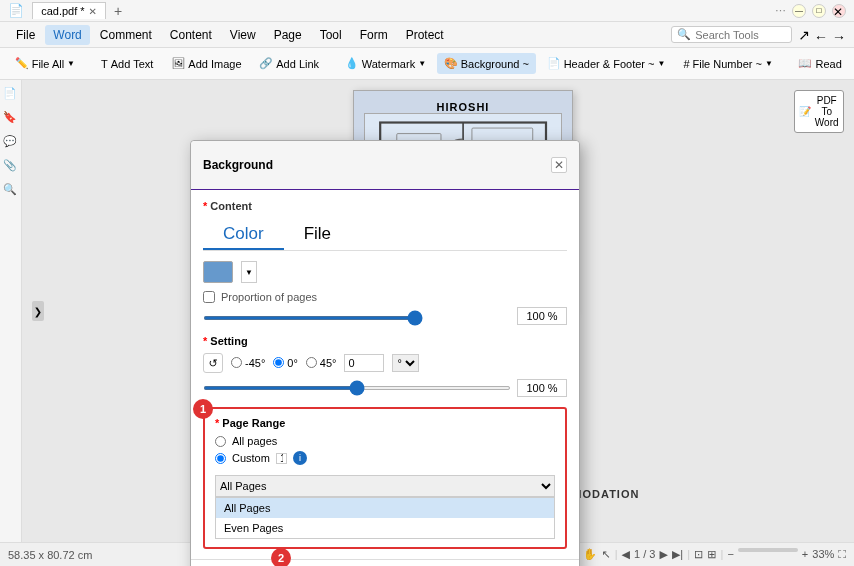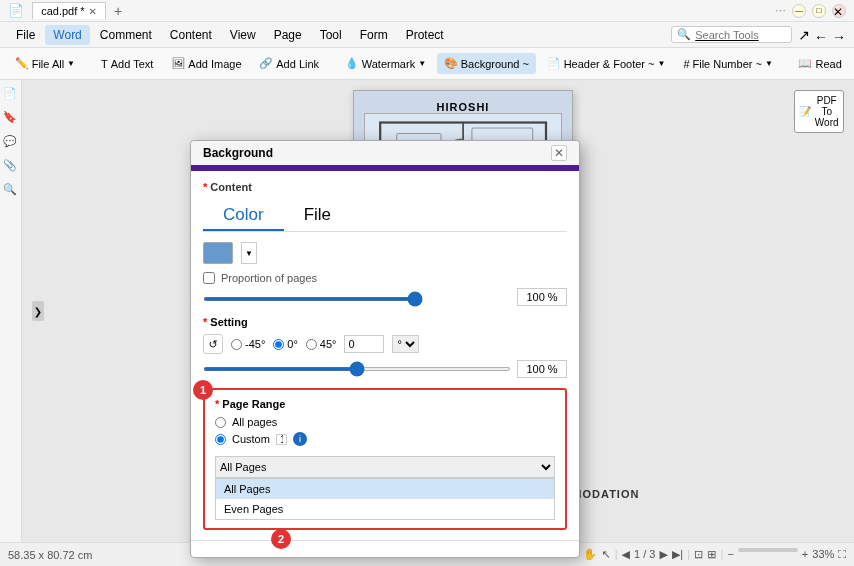--- a/index.html
+++ b/index.html
@@ -14,21 +14,21 @@
     .win-btn { width: 14px; height: 14px; border-radius: 50%; display: inline-block; }
     .win-min { background: #ffd; border: 1px solid #ccc; font-size: 8px; display: flex; align-items: center; justify-content: center; }
     .win-max { background: #ffd; border: 1px solid #ccc; font-size: 8px; display: flex; align-items: center; justify-content: center; }
     .win-close { background: #fdd; border: 1px solid #ccc; }
     
     
     .menu-bar { height: 26px; background: #f5f5f5; display: flex; align-items: center; padding: 0 8px; border-bottom: 1px solid #ddd; gap: 2px; }
     .menu-item { padding: 3px 8px; font-size: 12px; cursor: pointer; border-radius: 3px; }
     .menu-item.active { background: #d0e4f7; color: #1a6bbf; }
     .menu-search { margin-left: auto; display: flex; align-items: center; background: #fff; border: 1px solid #ccc; border-radius: 3px; padding: 1px 6px; gap: 4px; }
-    .menu-search input { border: none; outline: none; font-size: 11px; width: 100px; text-decoration: underline; }
+    .menu-search input { border: none; outline: none; font-size: 11px; width: 100px; }
     
     
     .toolbar { height: 32px; background: #f9f9f9; display: flex; align-items: center; padding: 0 8px; border-bottom: 1px solid #ddd; gap: 4px; }
     .toolbar-btn { display: flex; align-items: center; gap: 3px; padding: 3px 6px; font-size: 11px; border: 1px solid transparent; border-radius: 3px; cursor: pointer; white-space: nowrap; }
     .toolbar-btn.highlighted { background: #d0e4f7; }
     .toolbar-sep { width: 1px; height: 20px; background: #ddd; margin: 0 2px; }
     
     
     .main-layout { display: flex; height: calc(566px - 22px - 26px - 32px - 24px); position: relative; }
     
@@ -56,21 +56,21 @@
     .right-btn { display: flex; align-items: center; justify-content: center; width: 50px; padding: 3px 4px; background: #fff; border: 1px solid #ccc; border-radius: 3px; font-size: 10px; cursor: pointer; text-align: center; }
     .right-btn.pdf-word { background: #fff; border-color: #999; padding: 4px; }
     .right-arrow { position: absolute; left: 20px; top: 50%; transform: translateY(-50%); width: 12px; height: 20px; background: #ccc; display: flex; align-items: center; justify-content: center; font-size: 10px; cursor: pointer; border-radius: 2px; }
     
     
     .status-bar { height: 24px; background: #f0f0f0; border-top: 1px solid #ddd; display: flex; align-items: center; padding: 0 8px; gap: 8px; font-size: 11px; color: #555; }
     .zoom-slider { width: 60px; height: 4px; background: #ccc; border-radius: 2px; }
     
     
     .dialog { position: absolute; top: 60px; left: 190px; width: 390px; background: #fff; border: 1px solid #aaa; border-radius: 4px; box-shadow: 4px 4px 16px rgba(0,0,0,0.3); z-index: 200; }
-    .dialog-header { display: flex; align-items: center; justify-content: space-between; padding: 4px 12px; background: #f5f5f5; border-bottom: 6px solid #4c1d95; border-radius: 4px 4px 0 0; }
+    .dialog-header { display: flex; align-items: center; justify-content: space-between; padding: 16px 12px; background: #f5f5f5; border-bottom: 1px solid #4c1d95; border-radius: 4px 4px 0 0; }
     .dialog-title { font-size: 12px; font-weight: bold; }
     .dialog-close { width: 16px; height: 16px; display: flex; align-items: center; justify-content: center; cursor: pointer; font-size: 12px; color: #666; border: 1px solid #ccc; border-radius: 2px; background: #fff; }
     .dialog-body { padding: 10px 12px; }
     
     
     .section-label { font-size: 11px; font-weight: bold; color: #333; margin-bottom: 8px; }
     
     
     .tab-row { display: flex; border-bottom: 1px solid #ddd; margin-bottom: 10px; }
     .tab { padding: 4px 20px; font-size: 17px; cursor: pointer; border-bottom: 2px solid transparent; }
@@ -90,21 +90,21 @@
     .opacity-row { display: flex; align-items: center; margin-bottom: 10px; }
     .opacity-slider-container { flex: 1; }
     .opacity-slider { width: 100%; height: 4px; }
     .opacity-value { width: 50px; height: 18px; border: 1px solid #ccc; font-size: 11px; text-align: center; padding: 0 2px; }
     
     
     .setting-section { margin-bottom: 10px; }
     .setting-label { font-size: 11px; font-weight: bold; margin-bottom: 6px; }
     .rotation-row { display: flex; align-items: center; gap: 8px; margin-bottom: 6px; }
     .rotation-btn { width: 20px; height: 20px; border: 1px solid #ccc; background: #fff; border-radius: 3px; cursor: pointer; display: flex; align-items: center; justify-content: center; font-size: 11px; }
-    .radio-label { display: flex; align-items: flex-end; gap: 3px; font-size: 11px; }
+    .radio-label { display: flex; align-items: flex-start; gap: 3px; font-size: 11px; }
     .radio-label input { width: 11px; height: 11px; }
     .angle-input { width: 40px; height: 18px; border: 1px solid #ccc; font-size: 11px; padding: 0 3px; }
     .angle-select { height: 18px; border: 1px solid #ccc; font-size: 11px; }
     
     .scale-row { display: flex; align-items: center; gap: 6px; }
     .scale-slider { flex: 1; height: 4px; }
     .scale-value { width: 50px; height: 18px; border: 1px solid #ccc; font-size: 11px; text-align: center; }
     
     
     .page-range-section { border: 2px solid #e03333; border-radius: 3px; padding: 8px 10px; margin-top: 6px; position: relative; }

